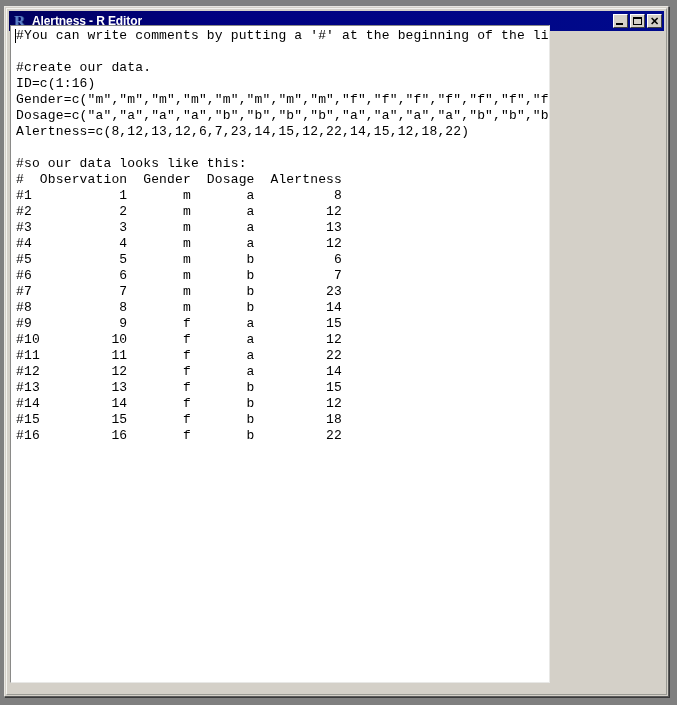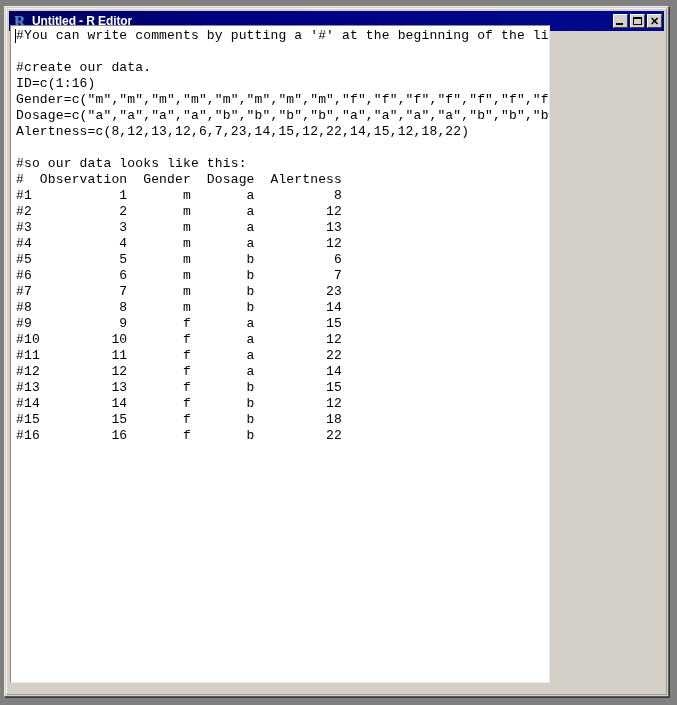--- a/index.html
+++ b/index.html
@@ -195,21 +195,21 @@
 
   <div class="window">
     <div class="window-inner">
 
       <div class="titlebar">
 
         <div class="app-icon">
           <div class="rglyph">R</div>
         </div>
 
-        <div class="title-text">Untitled - R Editor</div>
+        <div class="title-text">Alertness - R Editor</div>
 
         <div class="title-buttons">
           <div class="tbtn tbtn-min">
             <span class="g"></span>
           </div>
           <div class="tbtn tbtn-max">
             <span class="g"></span>
           </div>
           <div class="tbtn tbtn-close">
             <span class="g">✕</span>

